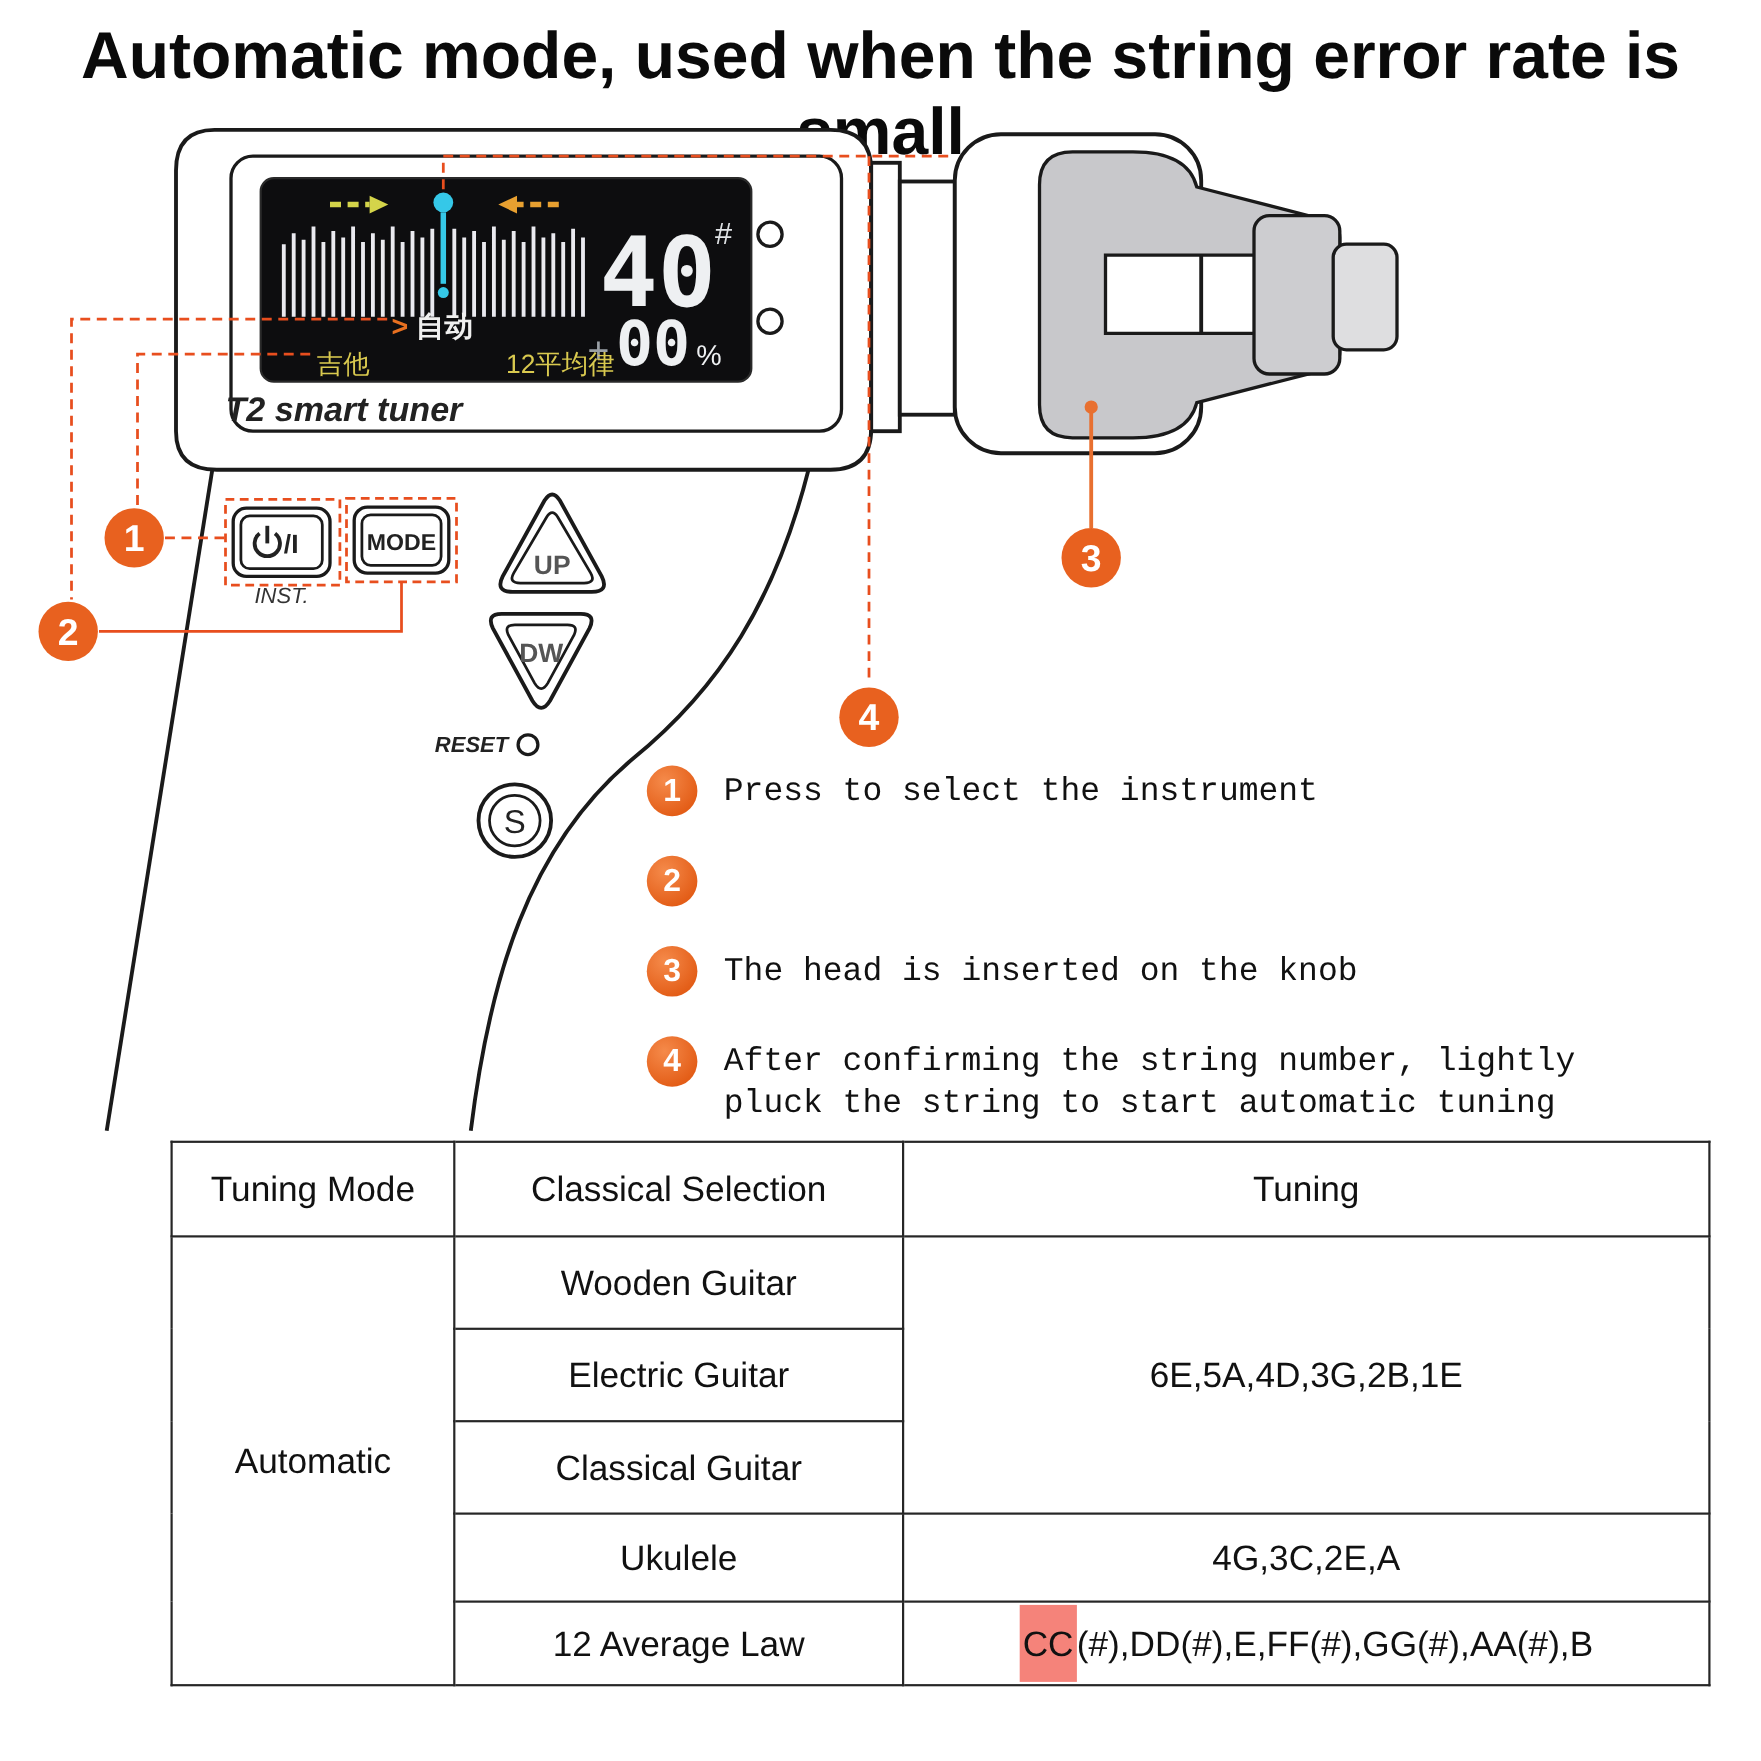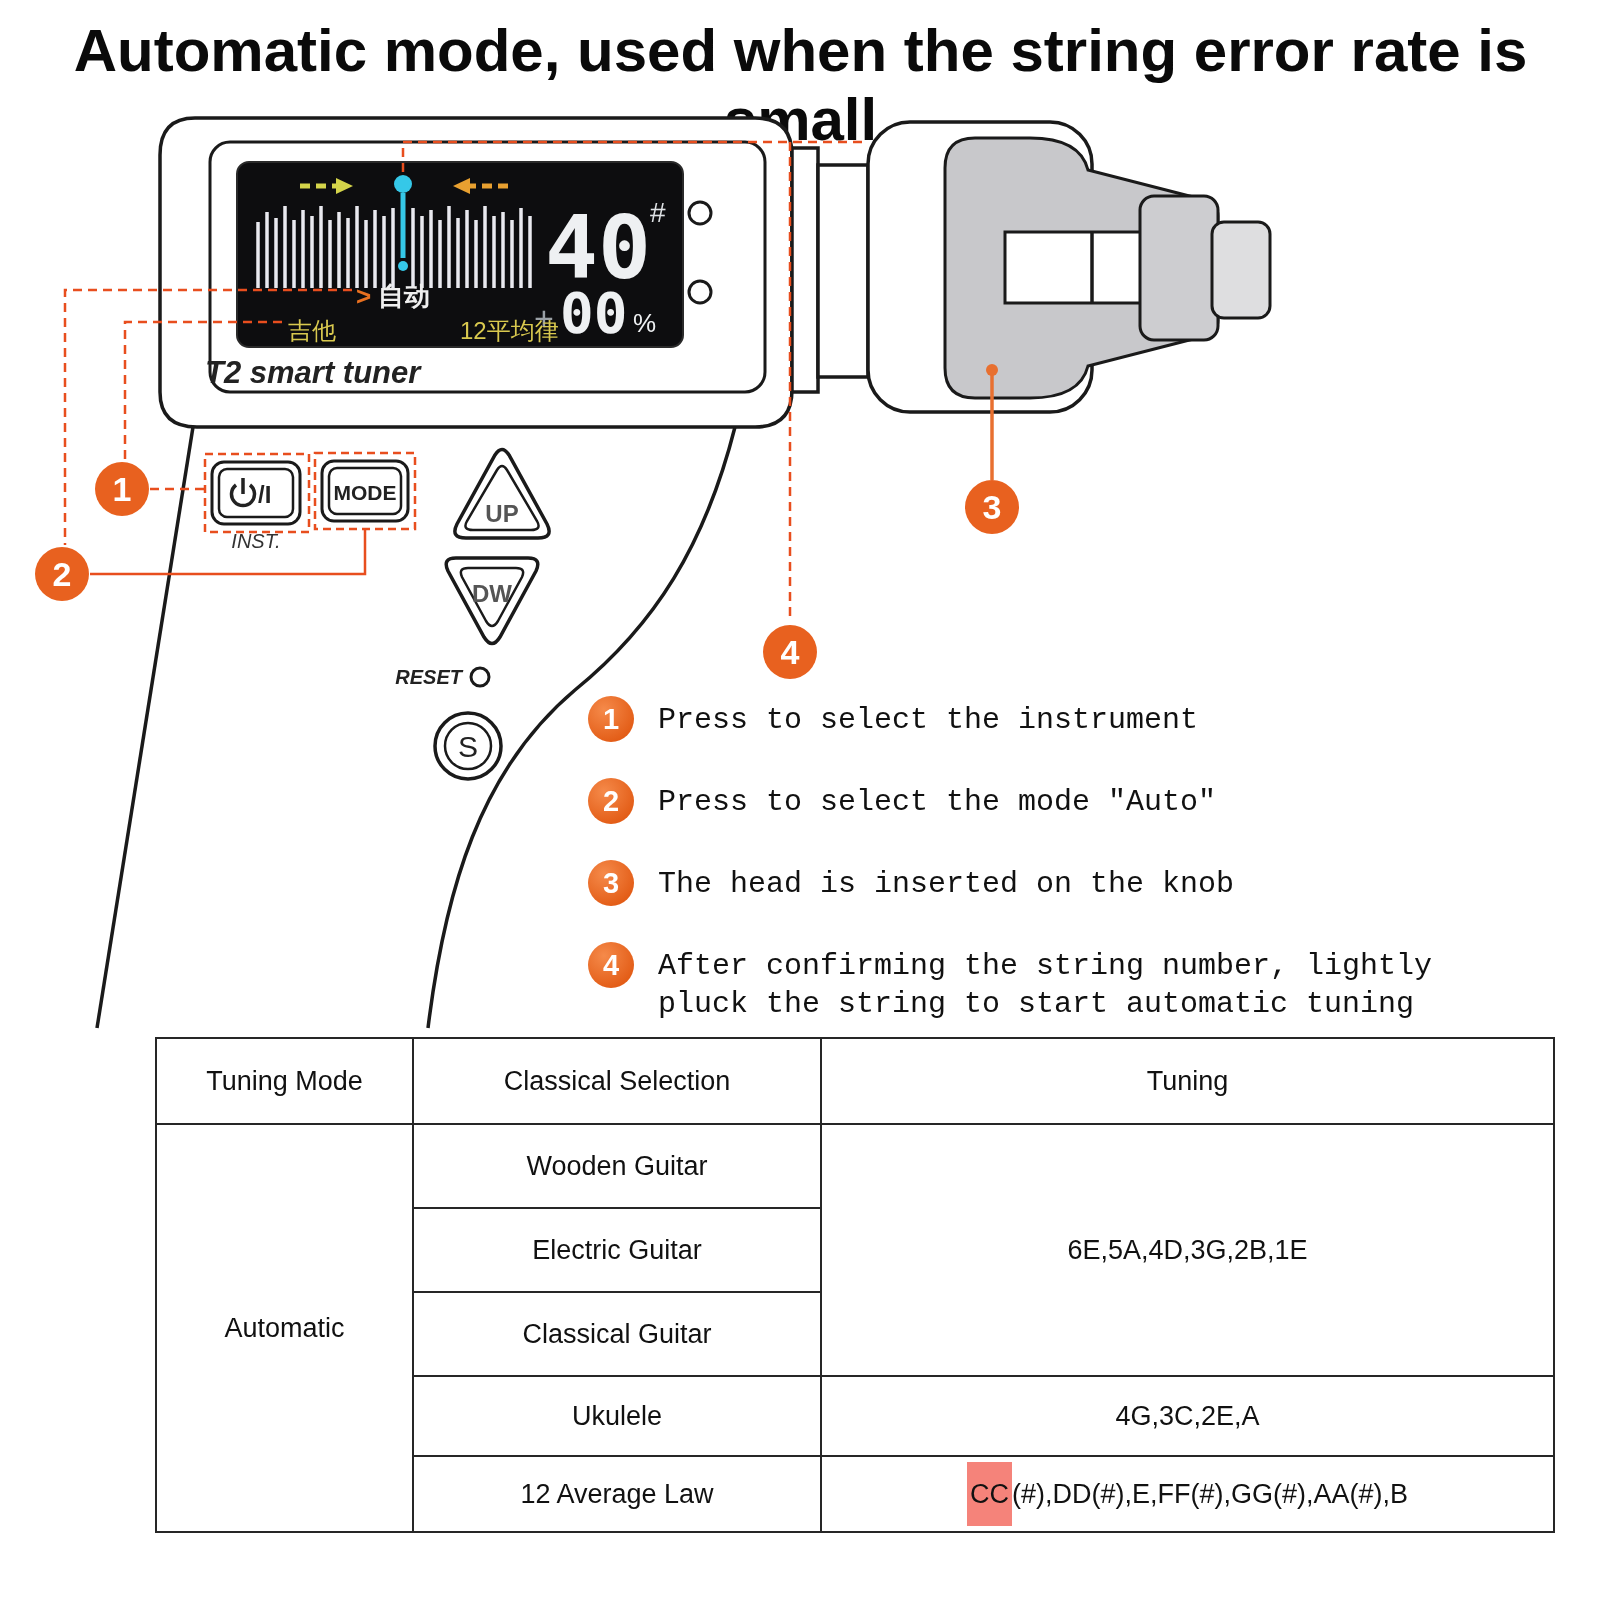--- a/index.html
+++ b/index.html
@@ -17,21 +17,21 @@
   .step { display:flex; gap:24px; align-items:flex-start; }
   .badge {
     width:46px; height:46px; border-radius:50%; flex-shrink:0;
     background: radial-gradient(circle at 35% 30%, #f58a4a, #e35d17 75%);
     color:#fff; font-weight:bold; font-size:29px;
     display:flex; align-items:center; justify-content:center;
   }
   .step-text { font-size:30px; color:#111; line-height:1.28; padding-top:5px;font-family:Liberation Mono, monospace; }
   .tuning-table { position:absolute; left:155px; top:1037px; border-collapse:collapse; table-layout:fixed; }
   .tuning-table td {
-    border:2px solid #262626; font-size:27px; text-align:center; vertical-align:middle;
+    border:2px solid #262626; font-size:32px; text-align:center; vertical-align:middle;
     color:#111; padding:0 10px;
   }
   .hl { background:#f5837a; padding:17px 3px; }
 </style>
 </head>
 <body>
 
 <div class="title">Automatic mode, used when the string error rate is small</div>
 
 <svg class="illustration" viewBox="0 0 1601 1035" xmlns="http://www.w3.org/2000/svg">
@@ -156,21 +156,20 @@
   </g>
 </svg>
 
 <div class="steps">
   <div class="step">
     <div class="badge">1</div>
     <div class="step-text">Press to select the instrument</div>
   </div>
   <div class="step">
     <div class="badge">2</div>
-    <div class="step-text">Press to select the mode "Auto"</div>
   </div>
   <div class="step">
     <div class="badge">3</div>
     <div class="step-text">The head is inserted on the knob</div>
   </div>
   <div class="step">
     <div class="badge">4</div>
     <div class="step-text">After confirming the string number, lightly pluck the string to start automatic tuning</div>
   </div>
 </div>

